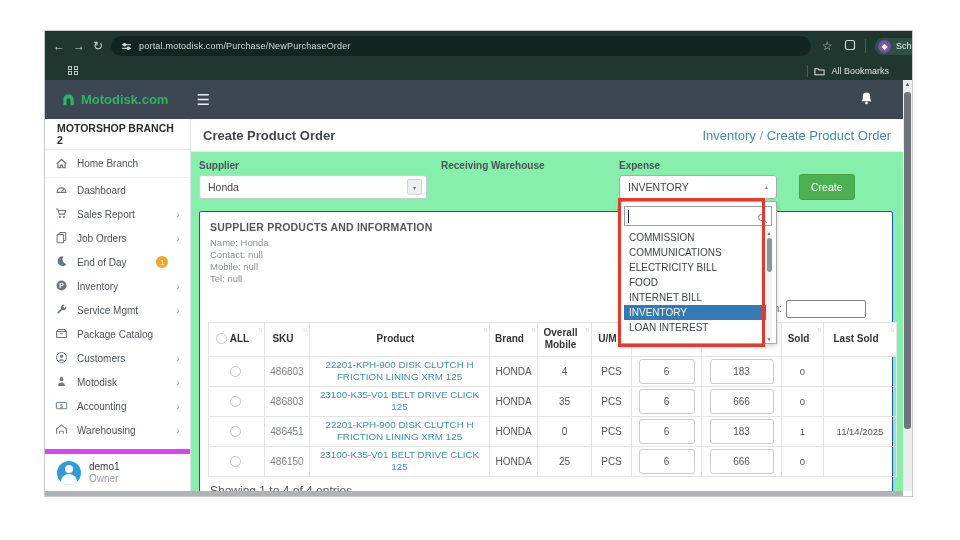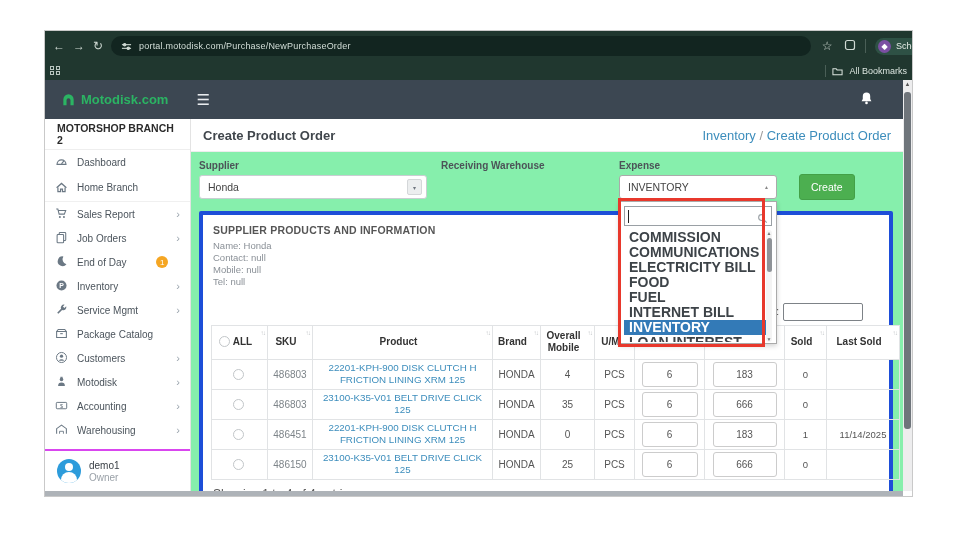--- a/index.html
+++ b/index.html
@@ -13,21 +13,21 @@
   .nav-ico { color:#cfd9d3; font-size:12px; width:16px; text-align:center; cursor:default; }
   .omnibox { flex:0 0 auto; width:700px; height:20px; background:#122520; border-radius:10px; display:flex; align-items:center; padding:0 10px; gap:7px; }
   .omni-icon svg { display:block; }
   .omni-url { color:#d3ded8; font-size:9px; letter-spacing:.2px; }
   .tb-right { display:flex; align-items:center; gap:9px; margin-left:auto; }
   .tb-sep { width:1px; height:14px; background:#4a5f57; }
   .profile-chip { display:flex; align-items:center; gap:5px; background:#2e5145; border-radius:10px; padding:2px 9px 2px 3px; }
   .profile-avatar { width:13px; height:13px; border-radius:50%; background:#7b4fa3; display:flex; align-items:center; justify-content:center; color:#fff; font-size:8px; }
   .profile-name { color:#e7efe9; font-size:9px; }
 
-  .chrome-bookmarks { position:absolute; left:0; top:30px; right:0; height:19px; background:#20372f; display:flex; align-items:center; padding:0 5px; }
+  .chrome-bookmarks { position:absolute; left:0; top:30px; right:0; height:19px; background:#20372f; display:flex; align-items:center; padding:0 23px; }
   .grid-icon { display:grid; grid-template-columns:4px 4px; grid-gap:1.5px; }
   .grid-icon i { width:4px; height:4px; border:1px solid #b9c6c0; display:block; }
   .bm-right { margin-left:auto; display:flex; align-items:center; gap:6px; }
   .bm-sep { width:1px; height:12px; background:#4a5f57; }
   .bm-label { color:#dbe5df; font-size:9px; }
 
   
   .app { position:absolute; left:0; top:49px; right:0; bottom:0; background:#fff; }
   .app-navbar { position:absolute; left:0; top:0; right:9px; height:39px; background:#3c4752; display:flex; align-items:center; padding:0 16px; }
   .brand { display:flex; align-items:center; gap:5px; color:#2bb463; font-size:13px; font-weight:bold; }
@@ -45,21 +45,21 @@
   .sidebar { width:146px; background:#fff; border-right:1px solid #e3e3e3; position:relative; font-size:10px; color:#4b545c; }
   .branch-title { height:31px; display:flex; align-items:center; padding:0 12px; font-size:10.5px; font-weight:bold; color:#2b2b2b; border-bottom:1px solid #eee; }
   .side-item { height:24px; display:flex; align-items:center; padding:0 10px; gap:8px; cursor:default; }
   .side-item.first { border-bottom:1px solid #f0f0f0; height:28px; }
   .si-icon { width:14px; height:14px; color:#6b7884; flex:0 0 14px; }
   .si-icon svg { width:13px; height:13px; display:block; }
   .si-label { flex:1; white-space:nowrap; }
   .si-badge { background:#f5a623; color:#fff; border-radius:50%; width:12px; height:12px; font-size:8px; display:flex; align-items:center; justify-content:center; }
   .si-chev { color:#9aa4ad; font-size:11px; }
   .side-dash { padding:2px 16px; color:#8a939b; font-size:9px; }
-  .side-user { position:absolute; left:0; right:0; bottom:0; height:42px; border-top:2px solid #d946ef; display:flex; align-items:center; gap:8px; padding:0 12px; }
+  .side-user { position:absolute; left:0; right:0; bottom:0; height:42px; border-top:5px solid #d946ef; display:flex; align-items:center; gap:8px; padding:0 12px; }
   .avatar { width:24px; height:24px; border-radius:50%; background:#2d9cdb; position:relative; overflow:hidden; }
   .avatar i { position:absolute; left:8px; top:4px; width:8px; height:8px; border-radius:50%; background:#fff; }
   .avatar b { position:absolute; left:4px; top:13px; width:16px; height:12px; border-radius:8px 8px 0 0; background:#fff; }
   .user-name { font-size:10px; color:#3b4147; line-height:1.2; }
   .user-role { font-size:10px; color:#9aa1a8; }
 
   
   .content { flex:1; background:#86efac; position:relative; overflow:hidden; }
   .content-header { height:33px; background:#fff; border-bottom:1px solid #ededed; display:flex; align-items:center; padding:0 12px; }
   .page-title { font-size:13px; font-weight:bold; color:#40464c; }
@@ -68,21 +68,21 @@
 
   .form-row { position:relative; height:56px; }
   .fgroup { position:absolute; top:8px; }
   .fgroup label { display:block; font-size:10px; font-weight:bold; color:#4c5358; margin-bottom:4px; }
   .select-box { height:24px; background:#fff; border:1px solid #c9ced2; border-radius:3px; display:flex; align-items:center; padding:0 4px 0 8px; font-size:10.5px; color:#444; }
   .select-box .val { flex:1; white-space:nowrap; overflow:hidden; }
   .arrow-pad { width:15px; height:16px; background:#eceeef; border:1px solid #d4d7d9; border-radius:2px; display:flex; align-items:center; justify-content:center; font-size:6px; color:#707780; }
   .s2-arrow { font-size:5px; color:#888; padding-right:3px; }
   .btn-create { position:absolute; top:22px; height:26px; padding:0 11px; background:#4caf50; border:1px solid #43a047; border-radius:3px; color:#fff; font-size:10.5px; display:flex; align-items:center; cursor:default; }
 
-  .box { margin:3px 10px 0 8px; background:#fff; border:4px solid #1d4ed8; border-radius:2px; padding:9px 4px 6px 4px; }
+  .box { margin:3px 10px 0 8px; background:#fff; border:1px solid #1d4ed8; border-radius:2px; padding:9px 4px 6px 4px; }
   .box-heading { font-size:10.5px; font-weight:bold; color:#555; letter-spacing:.2px; padding-left:6px; }
   .info-lines { margin-top:4px; padding-left:6px; font-size:9.5px; color:#8a9097; line-height:1.28; }
   .search-row { display:flex; justify-content:flex-end; align-items:center; gap:4px; margin:14px 22px 4px 0; font-size:10px; color:#555; }
   .search-row input { width:80px; height:18px; border:1px solid #7d8287; border-radius:2px; font-size:10px; padding:0 4px; }
 
   table.grid { border-collapse:collapse; table-layout:fixed; width:688px; margin-left:4px; font-size:10px; color:#555; }
   table.grid th, table.grid td { border:1px solid #e1e3e5; }
   table.grid th { position:relative; height:34px; font-size:10px; color:#333; font-weight:bold; text-align:center; vertical-align:middle; background:#fff; padding:2px 10px 2px 2px; line-height:1.2; }
   .sort { position:absolute; top:3px; right:2px; font-size:6.5px; color:#c3c6c9; letter-spacing:-1px; }
   .radio { display:inline-block; width:11px; height:11px; border:1px solid #c2c6c9; border-radius:50%; background:#fff; vertical-align:-2px; margin-right:3px; }
@@ -93,21 +93,21 @@
   td.c-qty input, td.c-cost input { height:25px; border:1px solid #ccc; border-radius:3px; text-align:center; font-size:10px; color:#555; background:#fff; }
   td.c-qty input { width:56px; } td.c-cost input { width:64px; }
   .table-footer { font-size:12px; color:#555; padding:7px 0 2px 6px; }
 
   
   .s2-panel { position:absolute; left:574px; top:170px; width:158px; height:143px; background:#fff; border:1px solid #aaa; box-shadow:0 2px 5px rgba(0,0,0,.18); z-index:40; padding:4px; overflow:hidden; }
   .s2-search { position:relative; height:20px; border:1px solid #9aa0a5; background:#fff; }
   .s2-caret { position:absolute; left:3px; top:3px; width:1px; height:13px; background:#222; }
   .s2-mag { position:absolute; right:3px; top:3px; }
   .s2-list { position:relative; margin-top:4px; height:112px; overflow:hidden; }
-  .s2-item { height:15px; line-height:15px; padding:0 5px; font-size:14px; font-weight:bold; color:#3d4348; white-space:nowrap; }
+  .s2-item { height:15px; line-height:15px; padding:0 5px; font-size:10px; font-weight:normal; color:#3d4348; white-space:nowrap; }
   .s2-item.selected { background:#337ab7; color:#fff; }
   .s2-scroll { position:absolute; right:0; top:0; width:6px; height:112px; background:#f4f4f4; border-radius:3px; }
   .s2-scroll .arr-u { position:absolute; top:0; left:0; right:0; text-align:center; font-size:5px; color:#777; }
   .s2-scroll .arr-d { position:absolute; bottom:0; left:0; right:0; text-align:center; font-size:5px; color:#777; }
   .s2-scroll .thumb { position:absolute; left:0.5px; top:8px; width:5px; height:34px; background:#8f9398; border-radius:3px; }
 
   .red-annotation { position:absolute; left:573px; top:167px; width:147px; height:149px; border:3px solid #e8382c; z-index:60; pointer-events:none; }
 </style>
 </head>
 <body>
@@ -184,39 +184,39 @@
         <div class="thumb"></div>
       </div>
       <div class="app-hbar"></div>
 
       <div class="app-body">
 
         <div class="sidebar">
           <div class="branch-title">MOTORSHOP BRANCH 2</div>
 
           <div id="side-items">
+              <div class="side-item first">
+              <span class="si-icon">
+                  <svg viewBox="0 0 16 16">
+                    <path d="M2 8.3 8 3l6 5.3" fill="none" stroke="currentColor" stroke-width="1.5"></path>
+                    <path d="M3.6 8v5h3.2v-3h2.4v3h3.2V8" fill="none" stroke="currentColor" stroke-width="1.5"></path>
+                  </svg>
+                </span>
+              <span class="si-label">Home Branch</span>
+
+              <span class="si-chev" style="visibility: hidden;">›</span>
+            </div>
               <div class="side-item">
               <span class="si-icon">
                   <svg viewBox="0 0 16 16">
                     <path d="M2.5 11.5a5.5 5.5 0 0 1 11 0Z" fill="none" stroke="currentColor" stroke-width="1.4"></path>
                     <line x1="8" y1="11" x2="11" y2="7.2" stroke="currentColor" stroke-width="1.4"></line>
                   </svg>
                 </span>
               <span class="si-label">Dashboard</span>
-
-              <span class="si-chev" style="visibility: hidden;">›</span>
-            </div>
-              <div class="side-item first">
-              <span class="si-icon">
-                  <svg viewBox="0 0 16 16">
-                    <path d="M2 8.3 8 3l6 5.3" fill="none" stroke="currentColor" stroke-width="1.5"></path>
-                    <path d="M3.6 8v5h3.2v-3h2.4v3h3.2V8" fill="none" stroke="currentColor" stroke-width="1.5"></path>
-                  </svg>
-                </span>
-              <span class="si-label">Home Branch</span>
 
               <span class="si-chev" style="visibility: hidden;">›</span>
             </div>
               <div class="side-item">
               <span class="si-icon">
                   <svg viewBox="0 0 16 16">
                     <path d="M1.5 2.5h2l1.6 6.3h6.4l1.7-4.6H4.1" fill="none" stroke="currentColor" stroke-width="1.3"></path>
                     <circle cx="6" cy="12.3" r="1.2" fill="currentColor"></circle>
                     <circle cx="11" cy="12.3" r="1.2" fill="currentColor"></circle>
                   </svg>
@@ -472,21 +472,20 @@
                 <line x1="7.6" y1="7.6" x2="10.6" y2="10.6" stroke="#9aa0a5" stroke-width="1.2"></line>
               </svg>
           </span>
         </div>
         <div class="s2-list">
 
           <div class="s2-item">COMMISSION</div>
             <div class="s2-item">COMMUNICATIONS</div>
             <div class="s2-item">ELECTRICITY BILL</div>
             <div class="s2-item">FOOD</div>
-            <div class="s2-item">FUEL</div>
             <div class="s2-item">INTERNET BILL</div>
             <div class="s2-item selected">INVENTORY</div>
             <div class="s2-item">LOAN INTEREST</div>
             <div class="s2-scroll">
             <span class="arr-u">▲</span>
             <div class="thumb"></div>
             <span class="arr-d">▼</span>
           </div>
         </div>
       </div>

